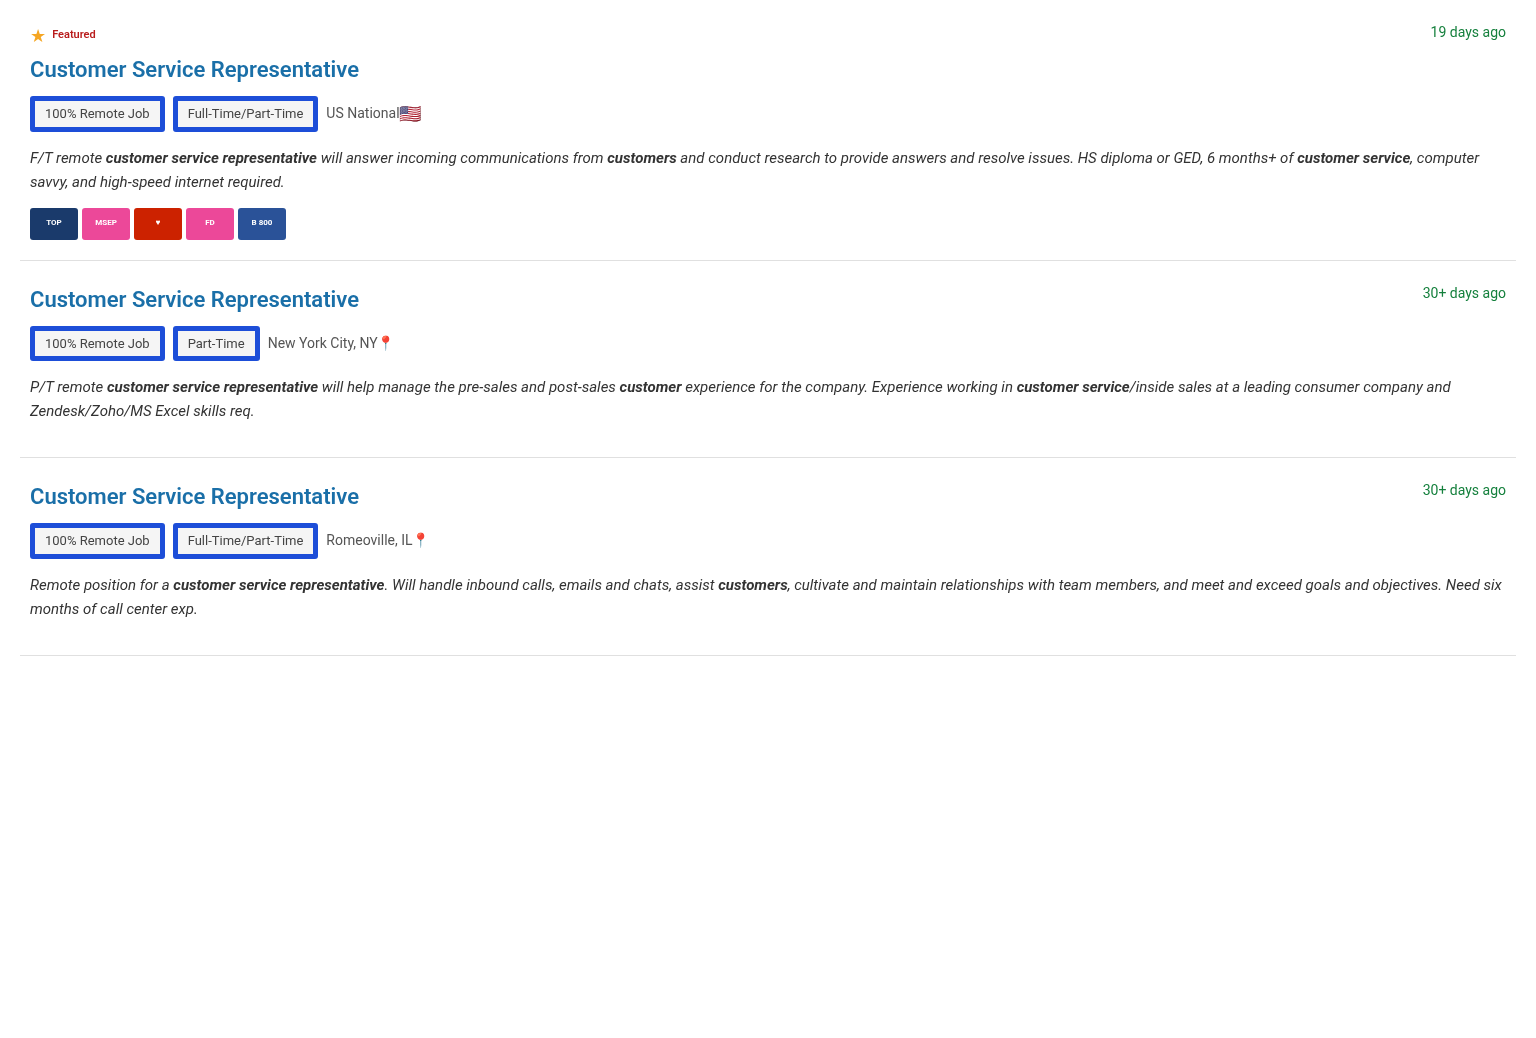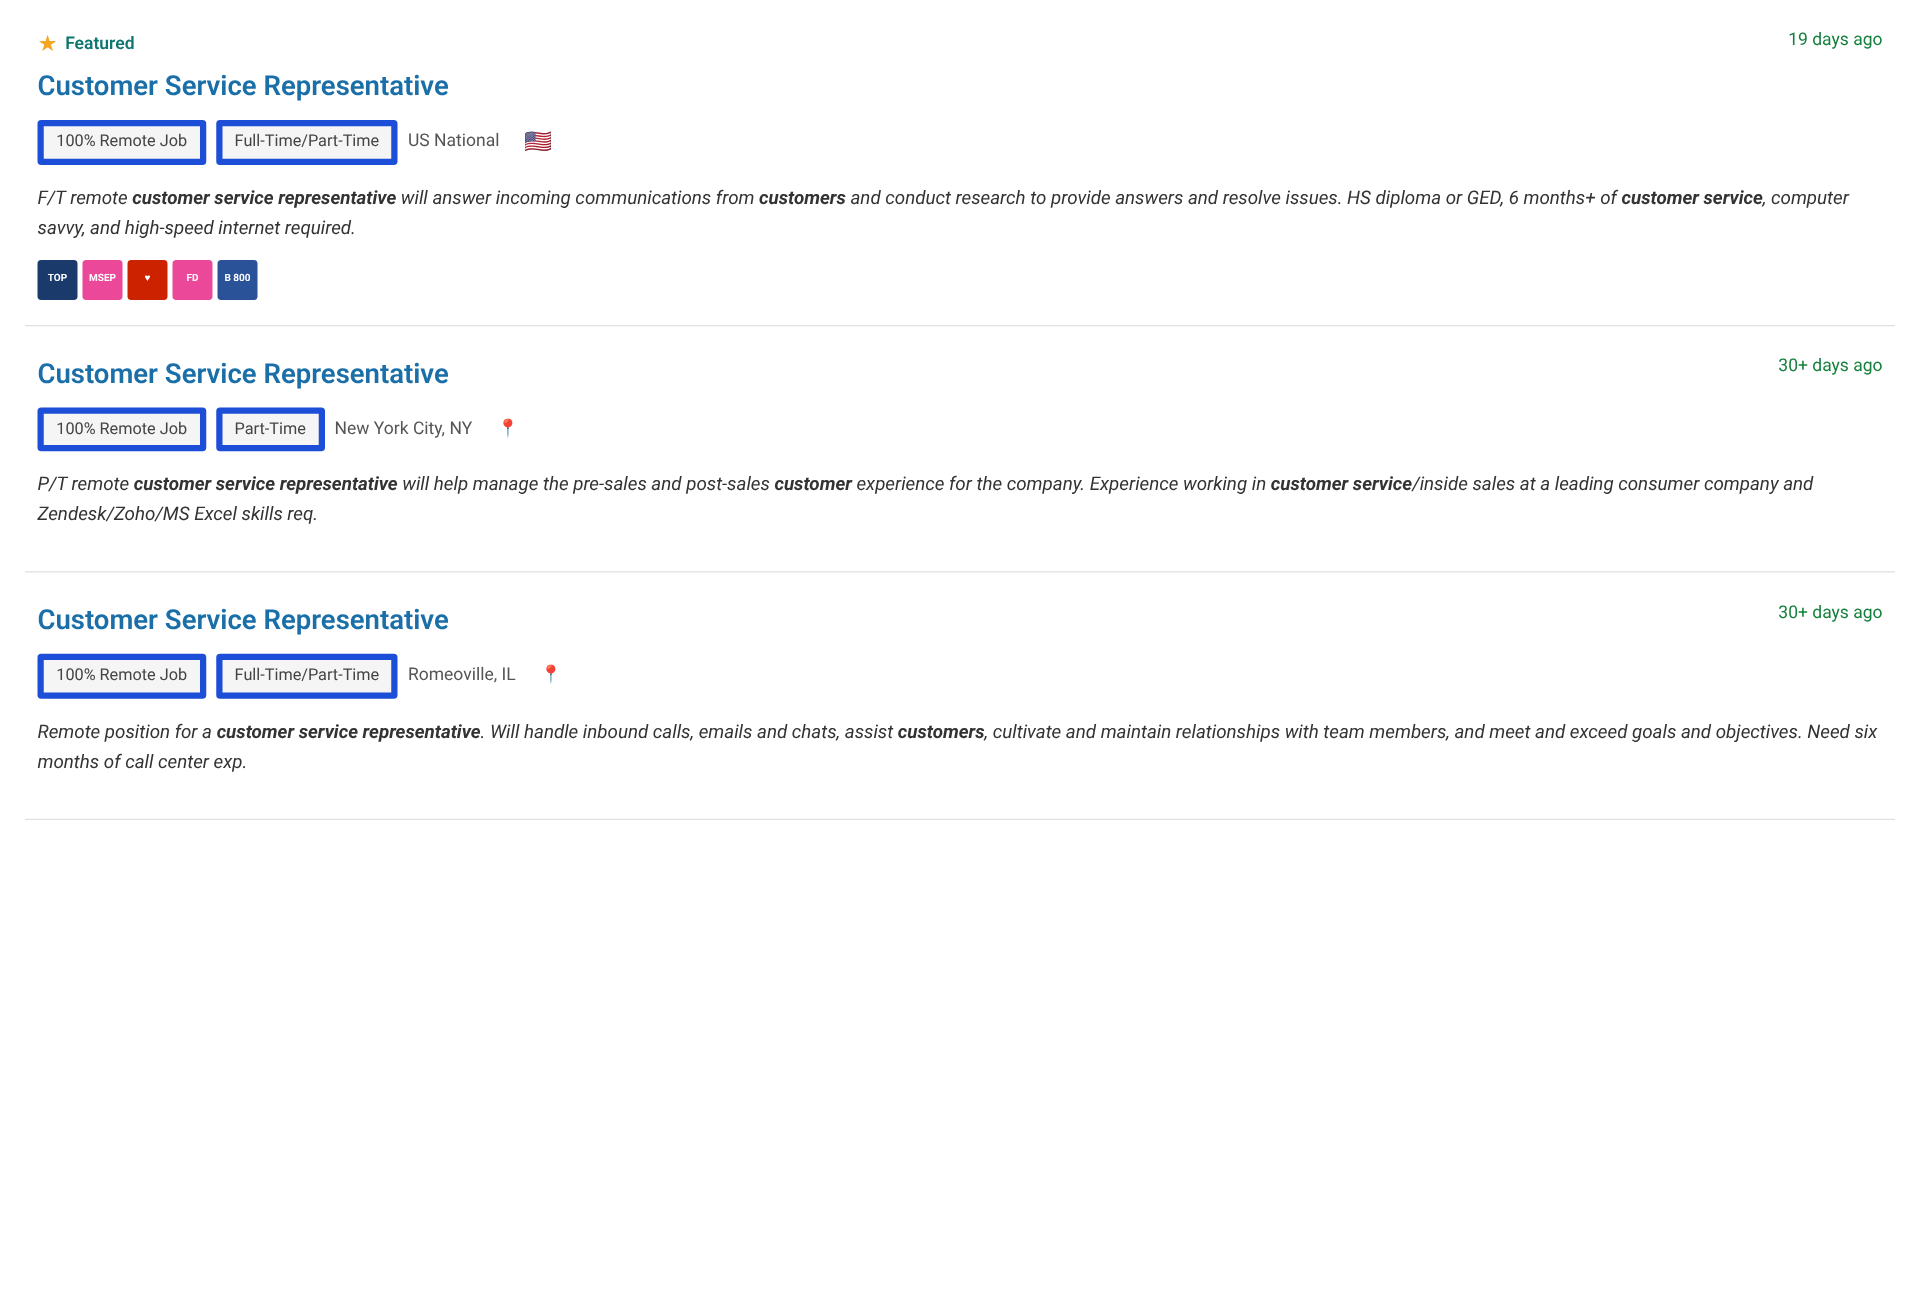--- a/index.html
+++ b/index.html
@@ -23,22 +23,22 @@
       display: flex;
       align-items: center;
       gap: 6px;
       margin-bottom: 4px;
     }
     .featured-star {
       color: #f5a623;
       font-size: 18px;
     }
     .featured-text {
-      color: #0f766e;
-      font-size: 14px;
+      color: #b91c1c;
+      font-size: 11px;
       font-weight: 600;
     }
     .job-title {
       color: #1a6fa8;
       font-size: 22px;
       font-weight: 600;
       text-decoration: none;
       cursor: pointer;
       display: inline-block;
       margin-bottom: 10px;
@@ -62,21 +62,21 @@
       border: 5px solid #1d4ed8;
       border-radius: 3px;
       padding: 3px 10px;
       font-size: 13px;
       color: #444;
       background: #f5f5f5;
     }
     .location {
       display: flex;
       align-items: center;
-      gap: 20px;
+      gap: 0;
       color: #555;
       font-size: 14px;
     }
     .location-pin {
       color: #888;
       font-size: 14px;
     }
     .flag-emoji {
       font-size: 18px;
     }
@@ -88,21 +88,21 @@
       font-style: italic;
     }
     .description b { font-weight: 700; }
     .badges-row {
       display: flex;
       gap: 4px;
       align-items: center;
       flex-wrap: wrap;
     }
     .badge-icon {
-      width: 32px;
+      width: 48px;
       height: 32px;
       border-radius: 3px;
       display: flex;
       align-items: center;
       justify-content: center;
       font-size: 8px;
       font-weight: 700;
       color: #fff;
       text-align: right;
       line-height: 1.1;

